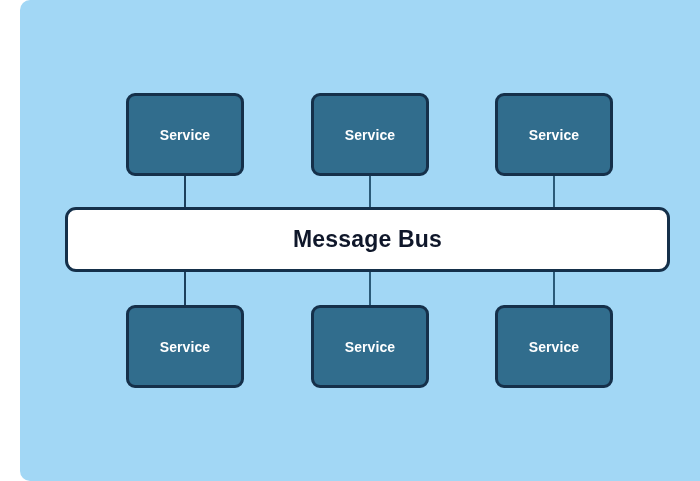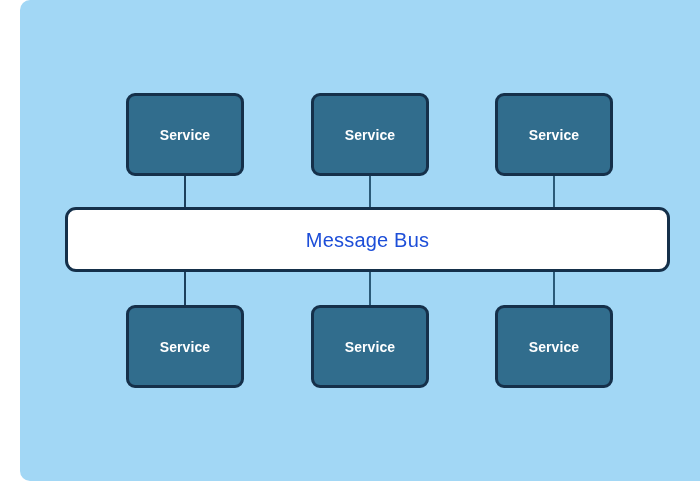--- a/index.html
+++ b/index.html
@@ -65,23 +65,23 @@
     box-sizing: border-box;
     background: #ffffff;
     border: 3px solid #15304a;
     border-radius: 11px;
     display: flex;
     align-items: center;
     justify-content: center;
     z-index: 3;
   }
   #message-bus .bus-label {
-    color: #1d4ed8;
-    font-size: 20px;
-    font-weight: normal;
+    color: #0f172a;
+    font-size: 23px;
+    font-weight: bold;
     letter-spacing: 0.2px;
     line-height: 1;
   }
 
   
   .row-top  { top: 93px; }
   .row-bot  { top: 305px; }
   .col-1 { left: 106px; }
   .col-2 { left: 291px; }
   .col-3 { left: 475px; }

